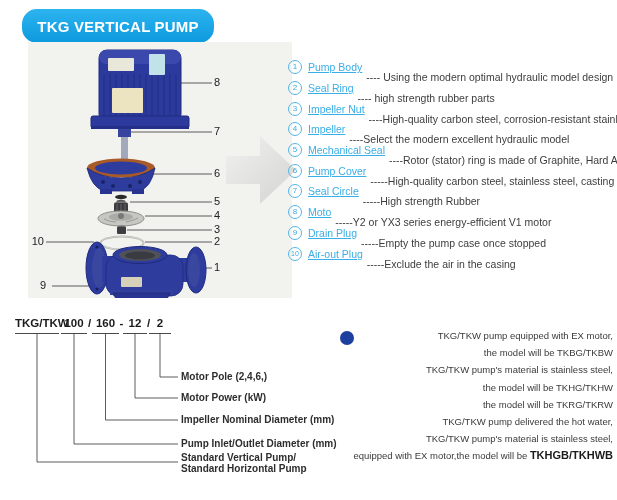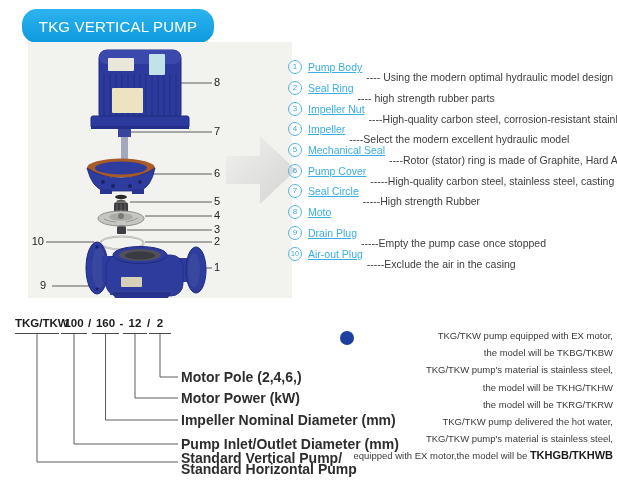--- a/index.html
+++ b/index.html
@@ -7,21 +7,21 @@
     width:617px;height:500px;position:relative;overflow:hidden;
     background:#ffffff;font-family:"Liberation Sans",sans-serif;
     -webkit-font-smoothing:antialiased;
   }
   .abs{position:absolute;}
 
   
   .banner{
     left:22px;top:9px;width:192px;height:34px;border-radius:15px;
     background:linear-gradient(180deg,#2db4ef,#0d99de);
-    color:#ffffff;font-weight:normal;font-size:15px;letter-spacing:.2px;
+    color:#ffffff;font-weight:bold;font-size:15px;letter-spacing:.2px;
     display:flex;align-items:center;justify-content:center;
   }
 
   
   .panel{left:28px;top:42px;width:264px;height:256px;background:#f2f2ef;}
   .callout{font-size:11px;color:#222;line-height:11px;}
 
   
   .plist{left:288px;top:57px;width:326px;}
   .prow{height:20.7px;display:flex;align-items:center;white-space:nowrap;}
@@ -29,21 +29,21 @@
     flex:0 0 auto;width:12px;height:12px;border:1px solid #55b5e6;border-radius:50%;
     color:#3aa9e1;font-size:8px;line-height:12px;text-align:center;margin-right:6px;
   }
   .pname{color:#3aaee6;font-size:10.5px;margin-right:4px;flex:0 0 auto;text-decoration:underline;}
   .pdesc{color:#3d3d3d;font-size:10.5px;flex:0 0 auto;margin-top:20px;}
 
   
   .seg{top:317px;height:14px;font-size:11.5px;font-weight:bold;color:#1b1b1b;text-align:center;}
   .msep{top:317px;height:14px;font-size:11.5px;font-weight:bold;color:#1b1b1b;text-align:center;width:9px;}
   .useg{top:333px;height:0;border-top:1px solid #4a4a4a;}
-  .mlabel{font-size:14px;font-weight:bold;color:#2d2d2d;line-height:10.5px;white-space:nowrap;}
+  .mlabel{font-size:10px;font-weight:bold;color:#2d2d2d;line-height:10.5px;white-space:nowrap;}
 
   
   .notes{left:338px;top:327px;width:275px;}
   .bullet{
     position:absolute;left:2px;top:4px;width:14px;height:14px;border-radius:50%;
     background:#1d3f9e;
   }
   .note-text{margin-left:10px;text-align:right;}
   .nline{font-size:9.5px;color:#3a3a3a;line-height:17.2px;white-space:nowrap;}
   .bold-model{font-size:11px;font-weight:bold;color:#1b1b1b;}
@@ -188,20 +188,21 @@
       <span class="pdesc">-----High-quality carbon steel, stainless steel, casting</span>
     </div>
   <div class="prow">
       <span class="pnum">7</span>
       <span class="pname">Seal Circle</span>
       <span class="pdesc">-----High strength Rubber</span>
     </div>
   <div class="prow">
       <span class="pnum">8</span>
       <span class="pname">Moto</span>
+      <span class="pdesc">-----Y2 or YX3 series energy-efficient V1 motor</span>
     </div>
   <div class="prow">
       <span class="pnum">9</span>
       <span class="pname">Drain Plug</span>
       <span class="pdesc">-----Empty the pump case once stopped</span>
     </div>
   <div class="prow">
       <span class="pnum" style="font-size:7px">10</span>
       <span class="pname">Air-out Plug</span>
       <span class="pdesc">-----Exclude the air in the casing</span>

